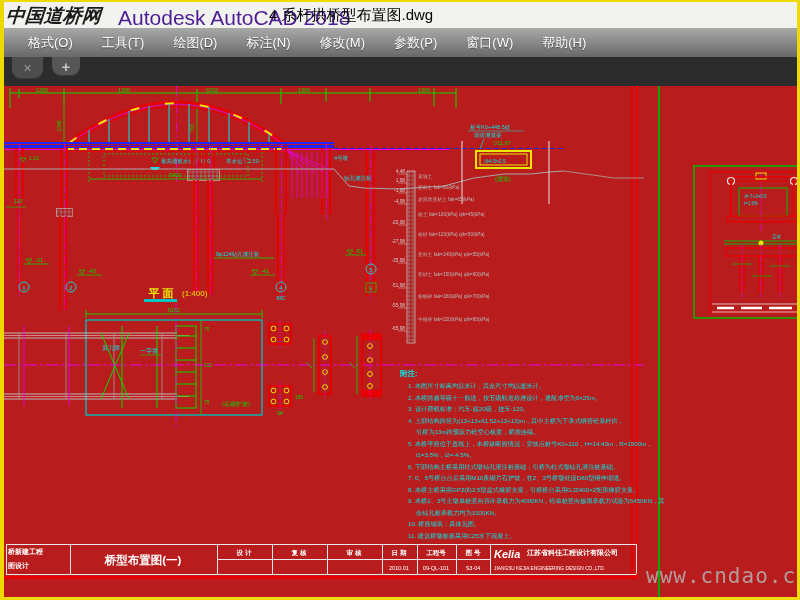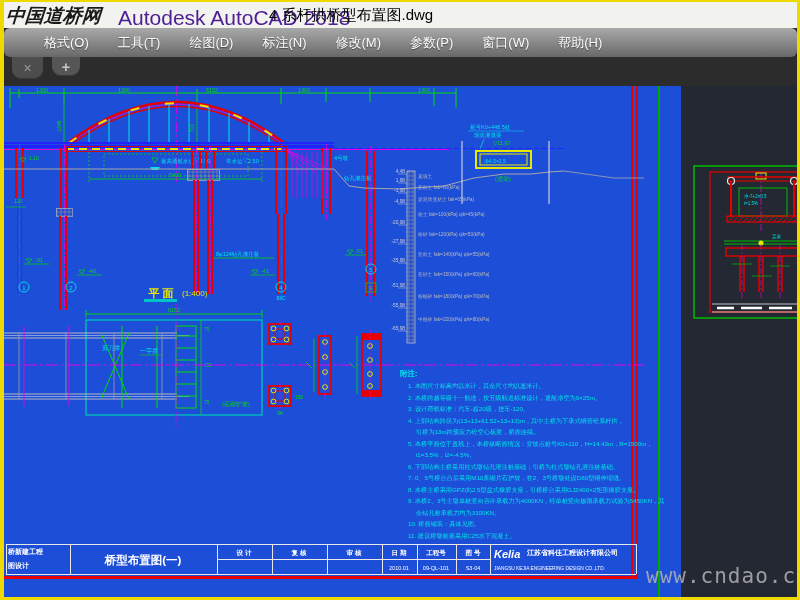--- a/index.html
+++ b/index.html
@@ -6,28 +6,28 @@
   .screen{position:relative;width:800px;height:600px;box-sizing:border-box;
     border:3px solid #eed900;border-left-width:4px;border-top-width:2px;
     background:#232833;overflow:hidden;font-family:"Liberation Sans",sans-serif;}
   .titlebar{position:absolute;left:0;top:0;width:793px;height:26px;
     background:linear-gradient(#fbfbf9,#ececе8);background-color:#f2f2ee;}
   .logo{position:absolute;left:2px;top:1px;font-family:"DejaVu Serif",serif;
     font-weight:bold;font-style:italic;font-size:19px;color:#1b1b1b;transform:skewX(-4deg);}
   .app-title{position:absolute;left:114px;top:4px;font-size:21px;color:#4c1d95;font-weight:500;}
   .doc-title{position:absolute;left:265px;top:4px;font-size:15px;color:#000000;font-weight:500;}
   .menubar{position:absolute;left:0;top:26px;width:793px;height:29px;
-    background:linear-gradient(#a9a9a9,#686868);display:flex;align-items:center;padding-left:30px;box-sizing:border-box;border-radius:6px;}
+    background:linear-gradient(#a9a9a9,#686868);display:flex;align-items:center;padding-left:14px;box-sizing:border-box;}
   .menu-item{color:#fff;font-size:13px;padding:3px 10px;margin-right:9px;text-shadow:0 1px 1px rgba(0,0,0,.45);cursor:default;}
   .tabbar{position:absolute;left:0;top:55px;width:793px;height:29px;background:#2c2c2c;}
   .tab{position:absolute;top:0;background:#4d4d4d;border-radius:0 0 9px 9px;
     display:flex;align-items:center;justify-content:center;color:#9a9a9a;box-shadow:inset 0 -1px 0 #3a3a3a;}
   .tab-x{left:8px;width:31px;height:22px;font-size:14px;}
   .tab-plus{left:48px;width:28px;height:19px;background:#565656;color:#c4c4c4;font-size:15px;font-weight:bold;}
-  .canvas{position:absolute;left:0;top:84px;width:677px;height:511px;background:#1d4ed8;}
+  .canvas{position:absolute;left:0;top:84px;width:793px;height:511px;background:#b91c1c;}
   .watermark{position:absolute;left:642px;top:478px;font-family:"DejaVu Sans Mono",monospace;
     font-size:21px;color:#b2b2b2;letter-spacing:1px;opacity:.85;}
   svg text{font-family:"Liberation Sans",sans-serif;}
 </style>
 </head>
 <body>
 
 <div class="screen">
 
   <div class="titlebar">

